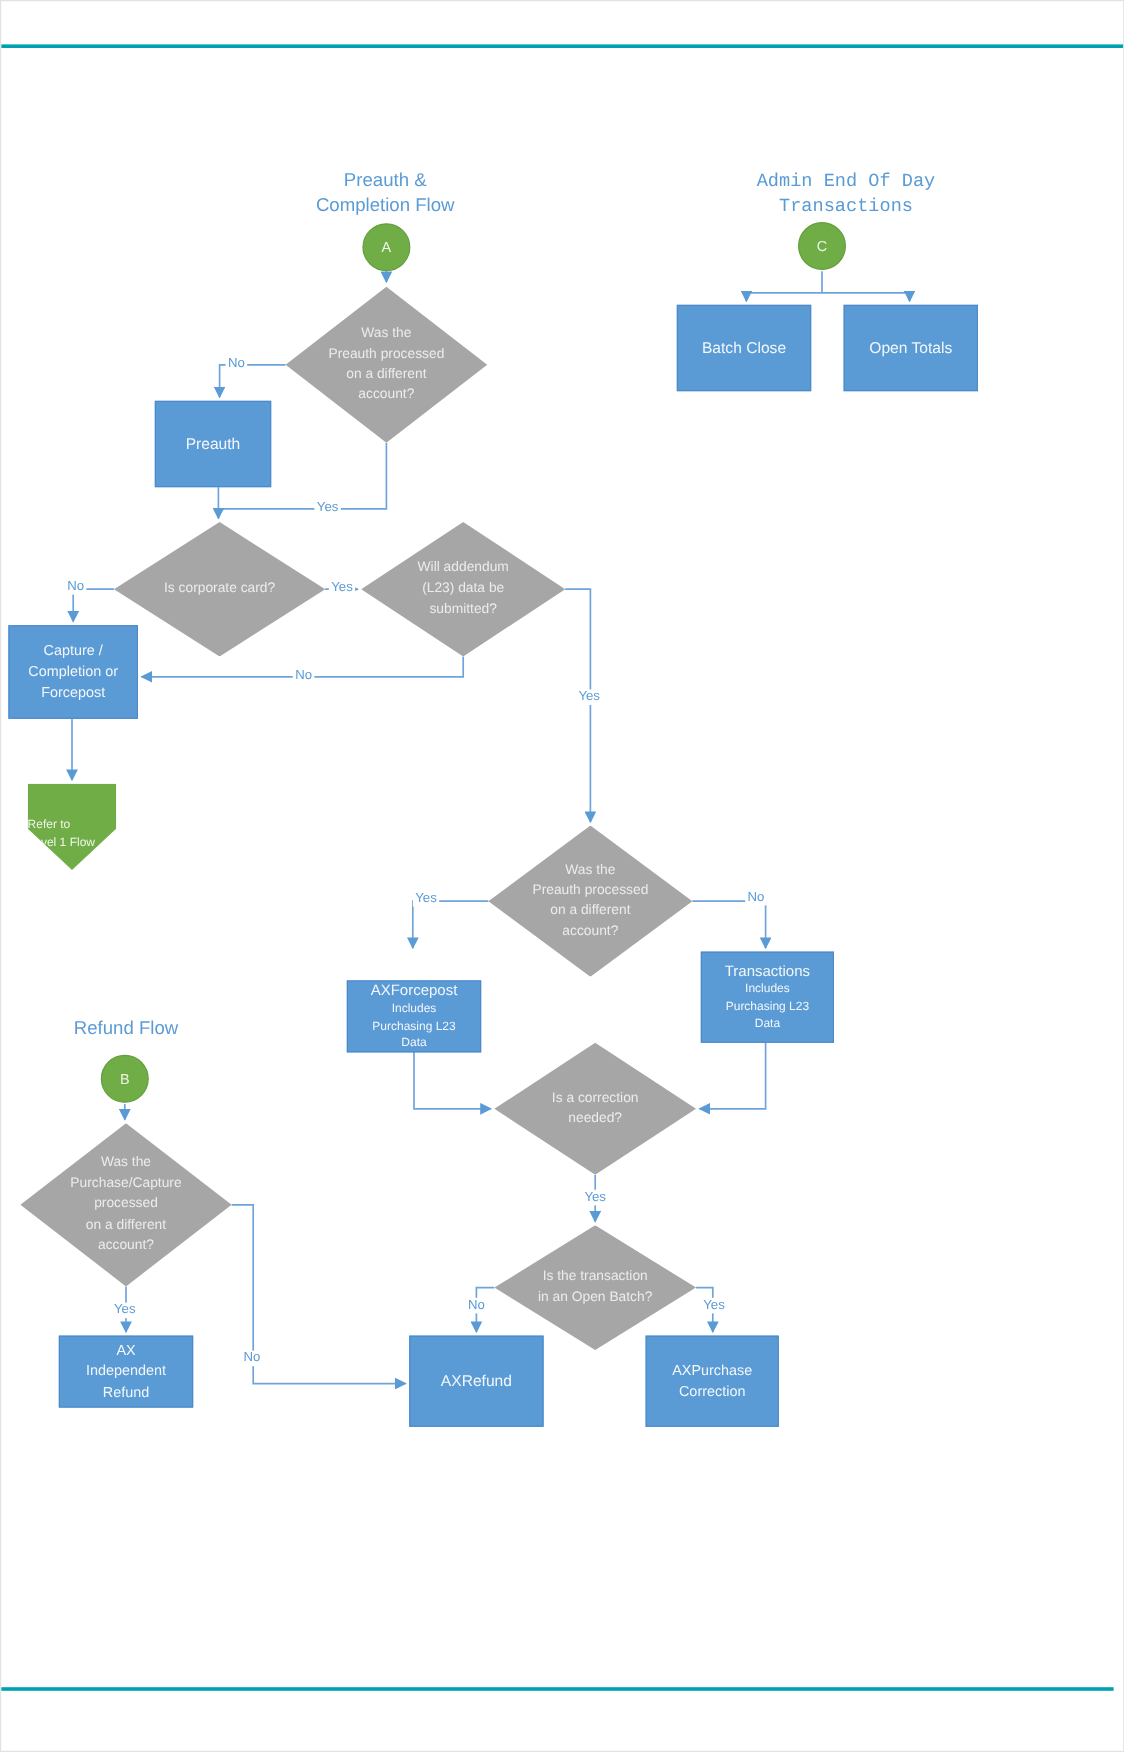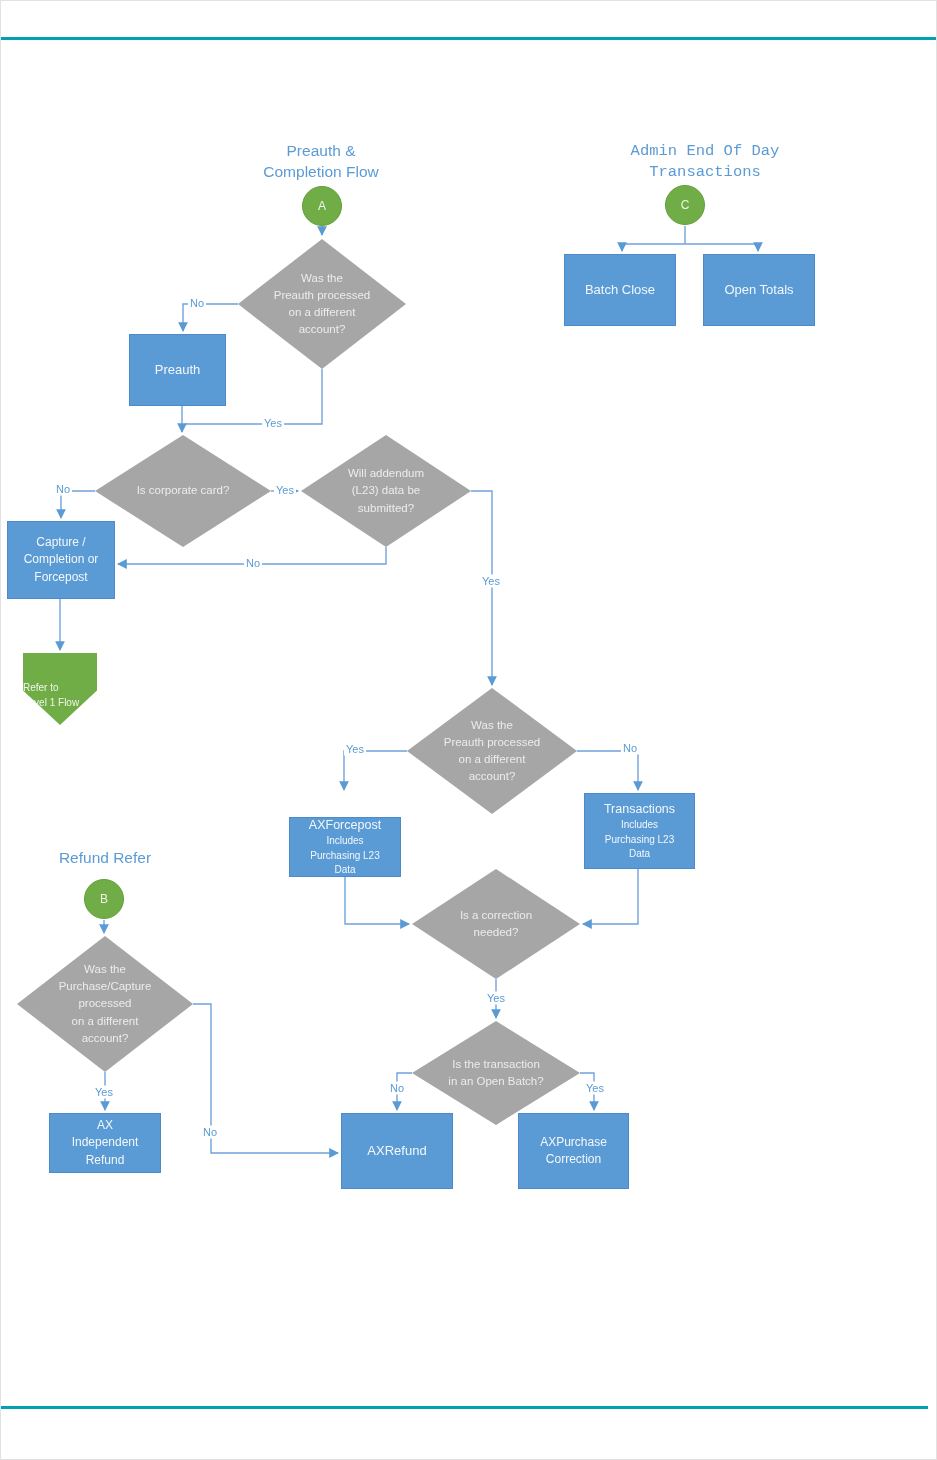--- a/index.html
+++ b/index.html
@@ -141,33 +141,33 @@
   </div>
 
   <div class="diamond" style="left:411px;top:868px;width:168px;height:110px;">Is a correction
 needed?</div>
 
   <div class="diamond" style="left:411px;top:1020px;width:168px;height:104px;">Is the transaction
 in an Open Batch?</div>
 
   <div class="box" style="left:340px;top:1112px;width:112px;height:76px;font-size:13px;">AXRefund</div>
 
-  <div class="box" style="left:517px;top:1112px;width:111px;height:76px;font-size:12px;">AXPurchase
+  <div class="box" style="left:537px;top:1112px;width:111px;height:76px;font-size:12px;">AXPurchase
 Correction</div>
 
   <div class="title" style="left:614px;top:140px;width:180px;font-family:Liberation Mono, monospace;">Admin End Of Day
 Transactions</div>
 
   <div class="circle" style="left:664px;top:184px;">C</div>
 
   <div class="box" style="left:702px;top:253px;width:112px;height:72px;font-size:13px;">Open Totals</div>
 
   <div class="box" style="left:563px;top:253px;width:112px;height:72px;font-size:13px;">Batch Close</div>
 
-  <div class="title" style="left:34px;top:847px;width:140px;">Refund Refer</div>
+  <div class="title" style="left:34px;top:847px;width:140px;">Refund Flow</div>
 
   <div class="circle" style="left:83px;top:878px;">B</div>
 
   <div class="diamond" style="left:16px;top:935px;width:176px;height:136px;">Was the
 Purchase/Capture
 processed
 on a different
 account?</div>
 
   <div class="box" style="left:48px;top:1112px;width:112px;height:60px;font-size:12px;">AX

